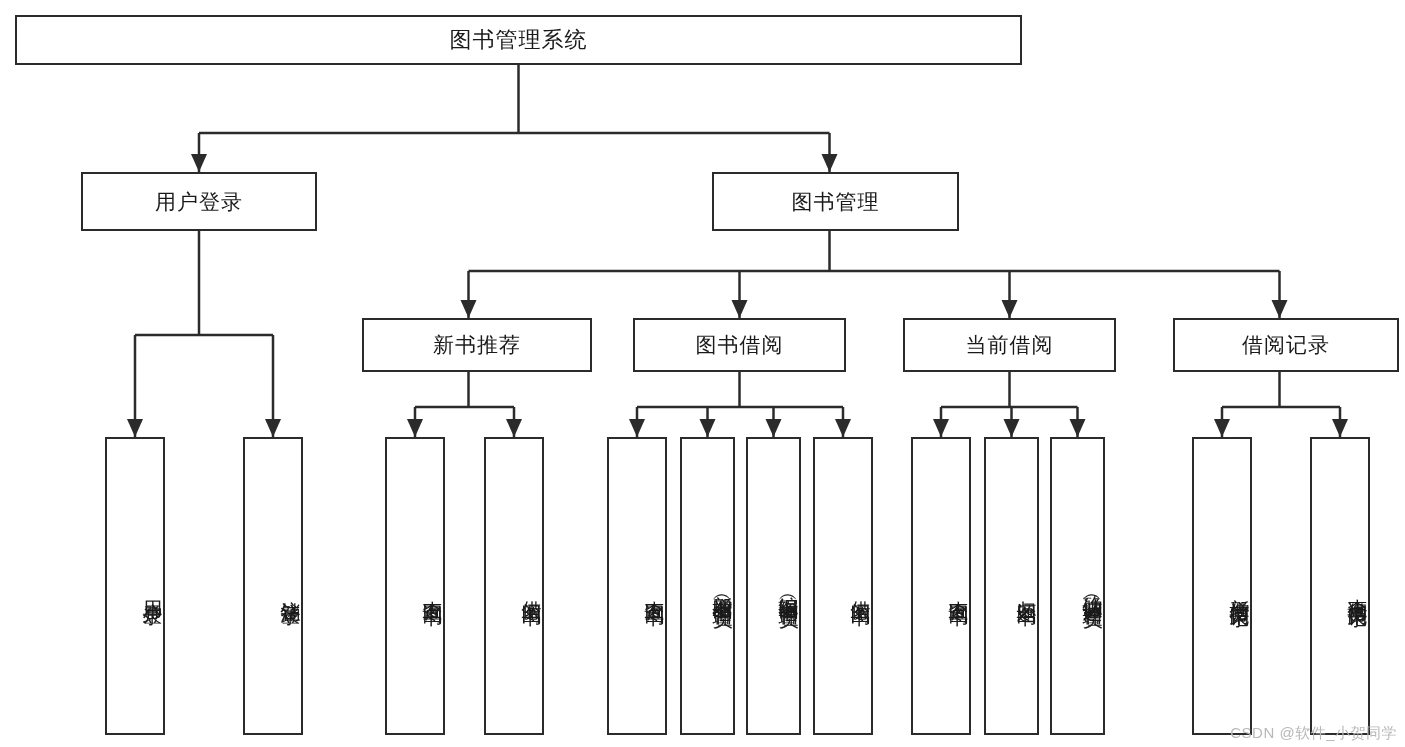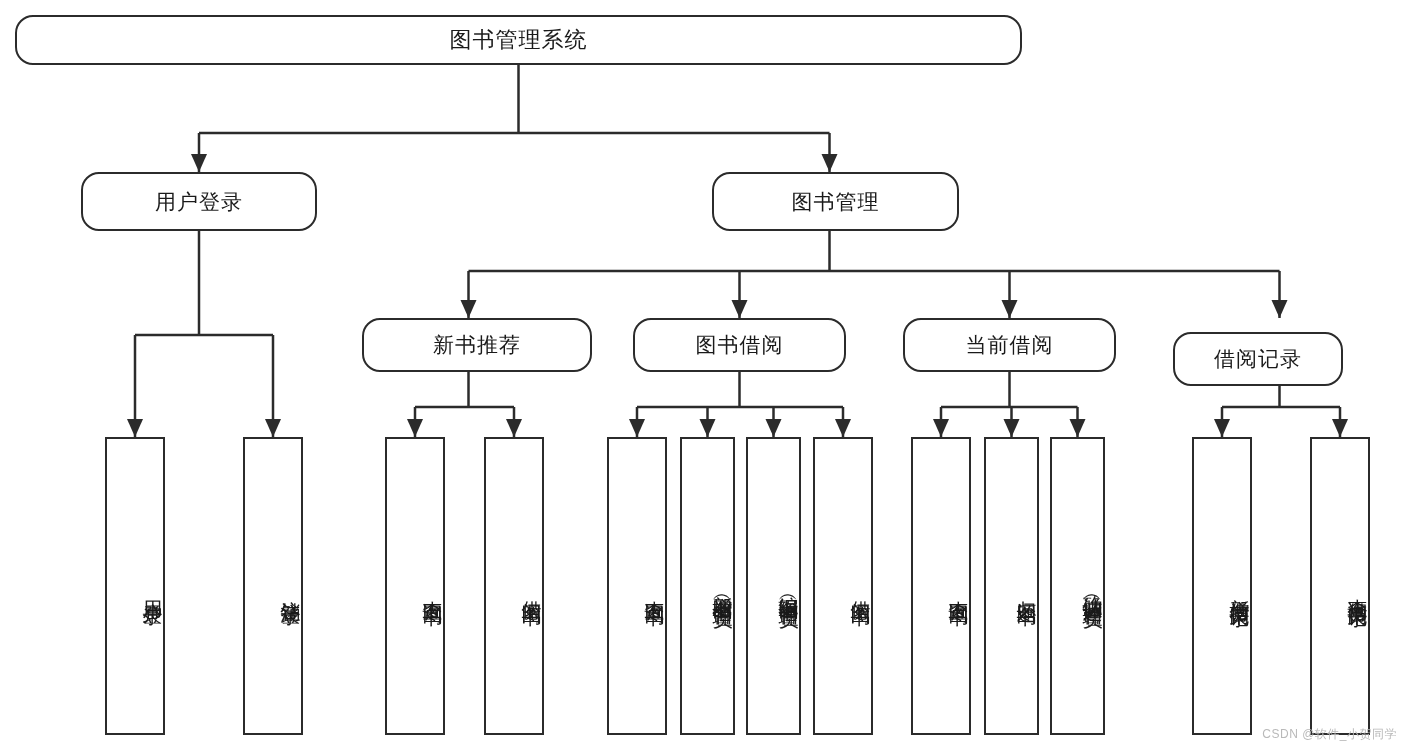--- a/index.html
+++ b/index.html
@@ -31,21 +31,20 @@
     background: #ffffff;
     border: 2px solid #2b2b2b;
     display: flex;
     align-items: center;
     justify-content: center;
     color: #1a1a1a;
   }
   .node.horiz {
     font-size: 21px;
     letter-spacing: 1px;
-    border-radius: 18px;
   }
   .node.vert {
     writing-mode: vertical-rl;
     text-orientation: upright;
     font-size: 20px;
     letter-spacing: 2px;
     align-items: flex-start;
     justify-content: center;
     padding-top: 6px;
     line-height: 1.05;
@@ -55,21 +54,21 @@
     text-orientation: upright;
     white-space: nowrap;
   }
   .node.root {
     font-size: 22px;
   }
   .watermark {
     position: absolute;
     right: 8px;
     bottom: 4px;
-    font-size: 12px;
+    font-size: 15px;
     color: #b9b9b9;
     letter-spacing: 0.5px;
     white-space: nowrap;
   }
 </style>
 </head>
 <body>
 
 <div id="canvas">
   <svg id="edges" width="1405" height="747" viewBox="0 0 1405 747" xmlns="http://www.w3.org/2000/svg">
@@ -138,21 +137,21 @@
       </div>
       <div class="node horiz" style="left: 362px; top: 318px; width: 230px; height: 54px;">
         <span class="htext">新书推荐</span>
       </div>
       <div class="node horiz" style="left: 633px; top: 318px; width: 213px; height: 54px;">
         <span class="htext">图书借阅</span>
       </div>
       <div class="node horiz" style="left: 903px; top: 318px; width: 213px; height: 54px; justify-content: center;">
         <span class="htext">当前借阅</span>
       </div>
-      <div class="node horiz" style="left: 1173px; top: 332px; width: 170px; height: 54px; text-align: right;">
+      <div class="node horiz" style="left: 1173px; top: 318px; width: 226px; height: 54px; text-align: right;">
         <span class="htext">借阅记录</span>
       </div>
       <div class="node vert" style="left: 105px; top: 437px; width: 60px; height: 298px;">
         <span class="vtext">用户登录</span>
       </div>
       <div class="node vert" style="left: 243px; top: 437px; width: 60px; height: 298px;">
         <span class="vtext">注销登录</span>
       </div>
       <div class="node vert" style="left: 385px; top: 437px; width: 60px; height: 298px;">
         <span class="vtext">查询图书</span>

